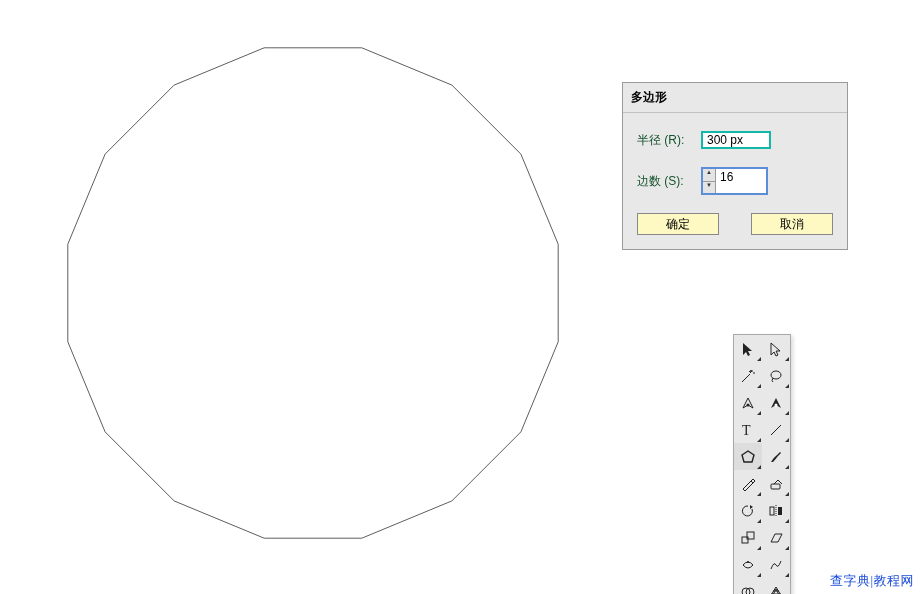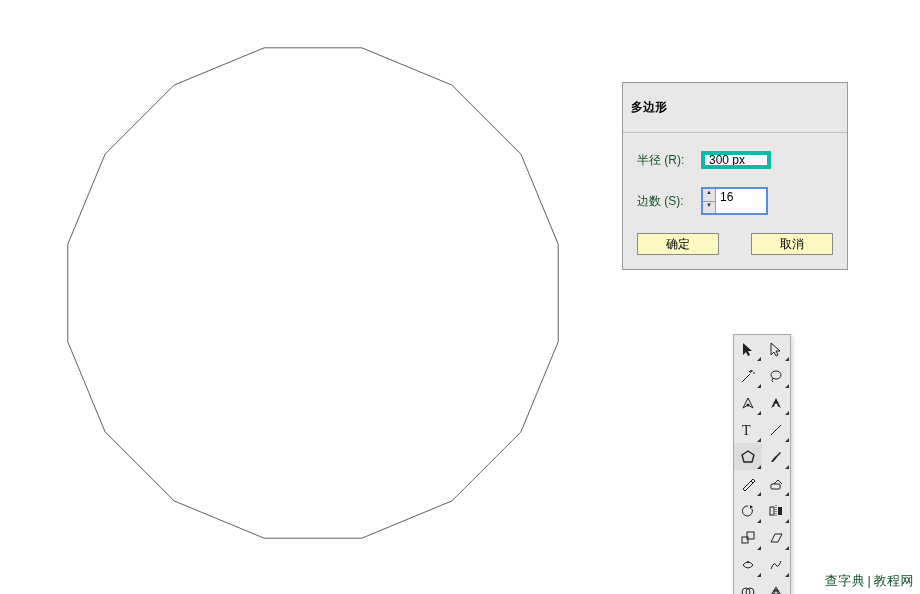--- a/index.html
+++ b/index.html
@@ -24,39 +24,39 @@
     .dialog {
       position: absolute;
       left: 622px; top: 82px;
       width: 226px;
       background: #e8e8e8;
       border: 1px solid #9a9a9a;
     }
     .dialog-title {
       background: #e8e8e8;
       border-bottom: 1px solid #c0c0c0;
-      padding: 16px 8px;
+      padding: 6px 8px;
       font-weight: bold;
       font-size: 12px;
     }
     .dialog-body {
       padding: 18px 14px 14px 14px;
     }
     .field-row {
       display: flex;
       align-items: center;
       margin-bottom: 18px;
     }
     .field-label {
       width: 64px;
       text-align: left;
       color: #14532d;
     }
     .field-input {
-      border: 4px solid #14b8a6;
+      border: 2px solid #14b8a6;
       background: #fff;
       height: 18px;
       padding: 1px 4px;
       font-family: inherit;
       font-size: 12px;
       width: 70px;
     }
     .stepper {
       display: inline-flex;
       align-items: stretch;
@@ -124,23 +124,23 @@
       position: absolute;
       right: 1px; bottom: 1px;
       width: 0; height: 0;
       border-left: 4px solid transparent;
       border-bottom: 4px solid #333;
     }
     .watermark {
       position: absolute;
       right: 6px;
       bottom: 4px;
-      color: #14532d;
+      color: #1d4ed8;
       font-size: 13px;
-      font-family: Liberation Mono, monospace;
+      font-family: Liberation Serif, serif;
       letter-spacing: 0.5px;
     }
   </style>
 </head>
 <body>
 
 <div class="canvas-area">
   <svg class="polygon" width="510" height="510">
     <polygon id="poly" fill="none" stroke="#5e5e5e" stroke-width="1" points="303.8,9.8 393.9,47.1 462.9,116.1 500.2,206.2 500.2,303.8 462.9,393.9 393.9,462.9 303.8,500.2 206.2,500.2 116.1,462.9 47.1,393.9 9.8,303.8 9.8,206.2 47.1,116.1 116.1,47.1 206.2,9.8"></polygon>
   </svg>

